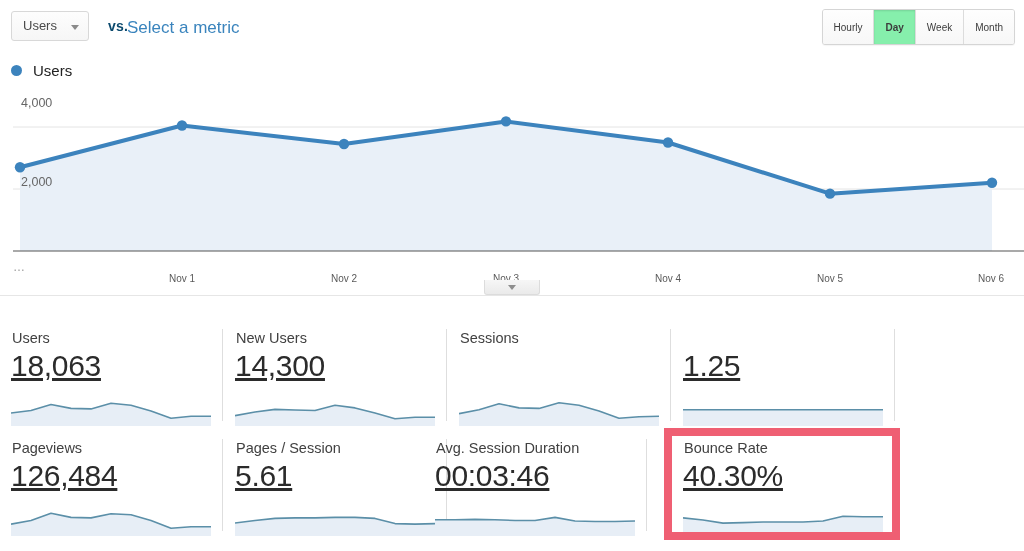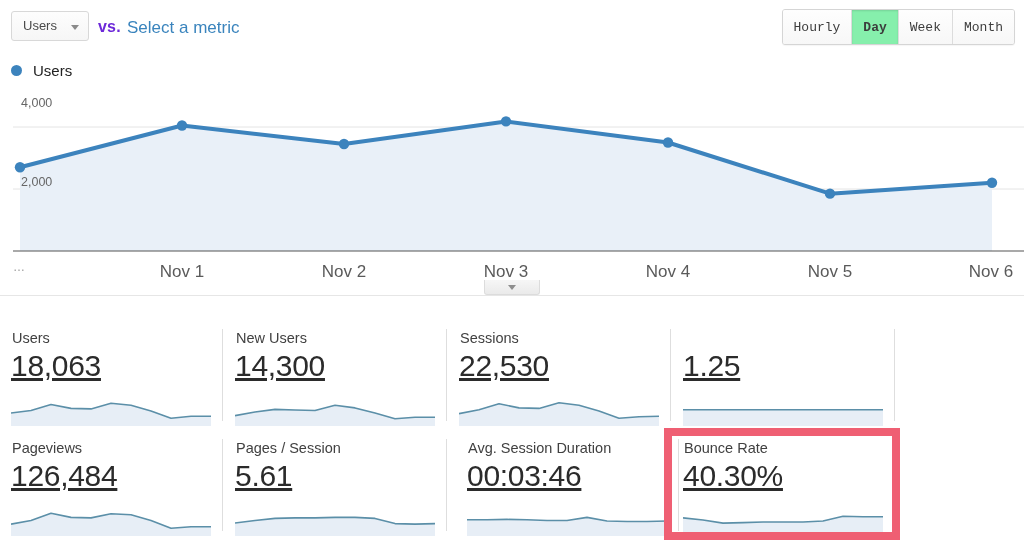--- a/index.html
+++ b/index.html
@@ -45,24 +45,24 @@
   .metric-select .caret {
     position: absolute;
     right: 9px; top: 13px;
     width: 0; height: 0;
     border-left: 4px solid transparent;
     border-right: 4px solid transparent;
     border-top: 5px solid #8a8a8a;
   }
   .vs-label {
     position: absolute;
-    left: 98px; top: 18px;
-    font-size: 16px;
+    left: 108px; top: 18px;
+    font-size: 14px;
     font-weight: bold;
-    color: #6d28d9;
+    color: #0c4a6e;
     letter-spacing: .2px;
   }
   .select-metric-link {
     position: absolute;
     left: 127px; top: 18px;
     font-size: 17px;
     color: #3a84bd;
     cursor: pointer;
   }
 
@@ -75,27 +75,26 @@
     border-radius: 3px;
     overflow: hidden;
     background: #fbfbfb;
     box-shadow: 0 1px 1px rgba(0,0,0,.04);
   }
   .granularity .g-btn {
     display: flex;
     align-items: center;
     justify-content: center;
     padding: 0 11px;
-    font-size: 13px;
+    font-size: 10px;
     color: #3c3c3c;
     background: linear-gradient(#fefefe, #f7f7f7);
     border-right: 1px solid #dcdcdc;
     cursor: pointer;
     user-select: none;
-    font-family: Liberation Mono, monospace;
   }
   .granularity .g-btn:last-child { border-right: none; }
   .granularity .g-btn.active {
     background: #86efac;
     font-weight: bold;
     box-shadow: inset 0 1px 2px rgba(0,0,0,.12);
   }
 
   
   .chart-area {
@@ -139,22 +138,22 @@
   .ylabel-2000 { left: 20px; top: 123px; }
 
   .xaxis {
     position: absolute;
     left: 0; top: 206px;
     width: 1024px;
     height: 24px;
   }
   .xtick {
     position: absolute;
-    top: 4px;
-    font-size: 17px;
+    top: 15px;
+    font-size: 10px;
     color: #5a5a5a;
     transform: translateX(-50%);
     white-space: nowrap;
   }
   .xtick.ellipsis {
     color: #9a9a9a;
     font-size: 12px;
     transform: none;
     left: 13px;
     top: 2px;
@@ -339,21 +338,20 @@
           <svg width="200" height="32" viewBox="0 0 200 32">
             <path d="M 0 21.68 L 20.0 18.0 L 40.0 15.4 L 60.0 16.0 L 80.0 16.5 L 100.0 11.3 L 120.0 13.9 L 140.0 19.1 L 160.0 24.8 L 180.0 23.2 L 200.0 23.2 L 200 32 L 0 32 Z" fill="#e7eef6"></path>
             <path d="M 0 21.68 L 20.0 18.0 L 40.0 15.4 L 60.0 16.0 L 80.0 16.5 L 100.0 11.3 L 120.0 13.9 L 140.0 19.1 L 160.0 24.8 L 180.0 23.2 L 200.0 23.2" fill="none" stroke="#5b8fa8" stroke-width="1.6" stroke-linejoin="round"></path>
           </svg>
         </div>
       <div class="divider"></div>
     </div>
 
     <div class="card" style="left:448px">
       <span class="card-label">Sessions</span>
-      <span class="card-value">22,530</span>
       <div class="spark">
           <svg width="200" height="32" viewBox="0 0 200 32">
             <path d="M 0 19.6 L 20.0 15.7 L 40.0 9.7 L 60.0 13.9 L 80.0 14.4 L 100.0 8.7 L 120.0 11.3 L 140.0 17.0 L 160.0 24.3 L 180.0 22.7 L 200.0 22.2 L 200 32 L 0 32 Z" fill="#e7eef6"></path>
             <path d="M 0 19.6 L 20.0 15.7 L 40.0 9.7 L 60.0 13.9 L 80.0 14.4 L 100.0 8.7 L 120.0 11.3 L 140.0 17.0 L 160.0 24.3 L 180.0 22.7 L 200.0 22.2" fill="none" stroke="#5b8fa8" stroke-width="1.6" stroke-linejoin="round"></path>
           </svg>
         </div>
       <div class="divider"></div>
     </div>
 
     <div class="card" style="left:672px">
@@ -386,21 +384,21 @@
       <span class="card-value">5.61</span>
       <div class="spark">
           <svg width="200" height="32" viewBox="0 0 200 32">
             <path d="M 0 19.080000000000002 L 20.0 16.5 L 40.0 14.4 L 60.0 13.9 L 80.0 13.9 L 100.0 13.4 L 120.0 13.4 L 140.0 14.4 L 160.0 19.6 L 180.0 20.1 L 200.0 19.6 L 200 32 L 0 32 Z" fill="#e7eef6"></path>
             <path d="M 0 19.080000000000002 L 20.0 16.5 L 40.0 14.4 L 60.0 13.9 L 80.0 13.9 L 100.0 13.4 L 120.0 13.4 L 140.0 14.4 L 160.0 19.6 L 180.0 20.1 L 200.0 19.6" fill="none" stroke="#5b8fa8" stroke-width="1.6" stroke-linejoin="round"></path>
           </svg>
         </div>
       <div class="divider"></div>
     </div>
 
-    <div class="card" style="left:456px">
+    <div class="card" style="left:424px">
       <span class="card-label">Avg. Session Duration</span>
       <span class="card-value">00:03:46</span>
       <div class="spark">
           <svg width="200" height="32" viewBox="0 0 200 32">
             <path d="M 0 15.7 L 20.0 15.7 L 40.0 15.4 L 60.0 15.7 L 80.0 16.5 L 100.0 16.5 L 120.0 13.4 L 140.0 17.0 L 160.0 17.5 L 180.0 17.5 L 200.0 17.0 L 200 32 L 0 32 Z" fill="#e7eef6"></path>
             <path d="M 0 15.7 L 20.0 15.7 L 40.0 15.4 L 60.0 15.7 L 80.0 16.5 L 100.0 16.5 L 120.0 13.4 L 140.0 17.0 L 160.0 17.5 L 180.0 17.5 L 200.0 17.0" fill="none" stroke="#5b8fa8" stroke-width="1.6" stroke-linejoin="round"></path>
           </svg>
         </div>
       <div class="divider"></div>
     </div>

